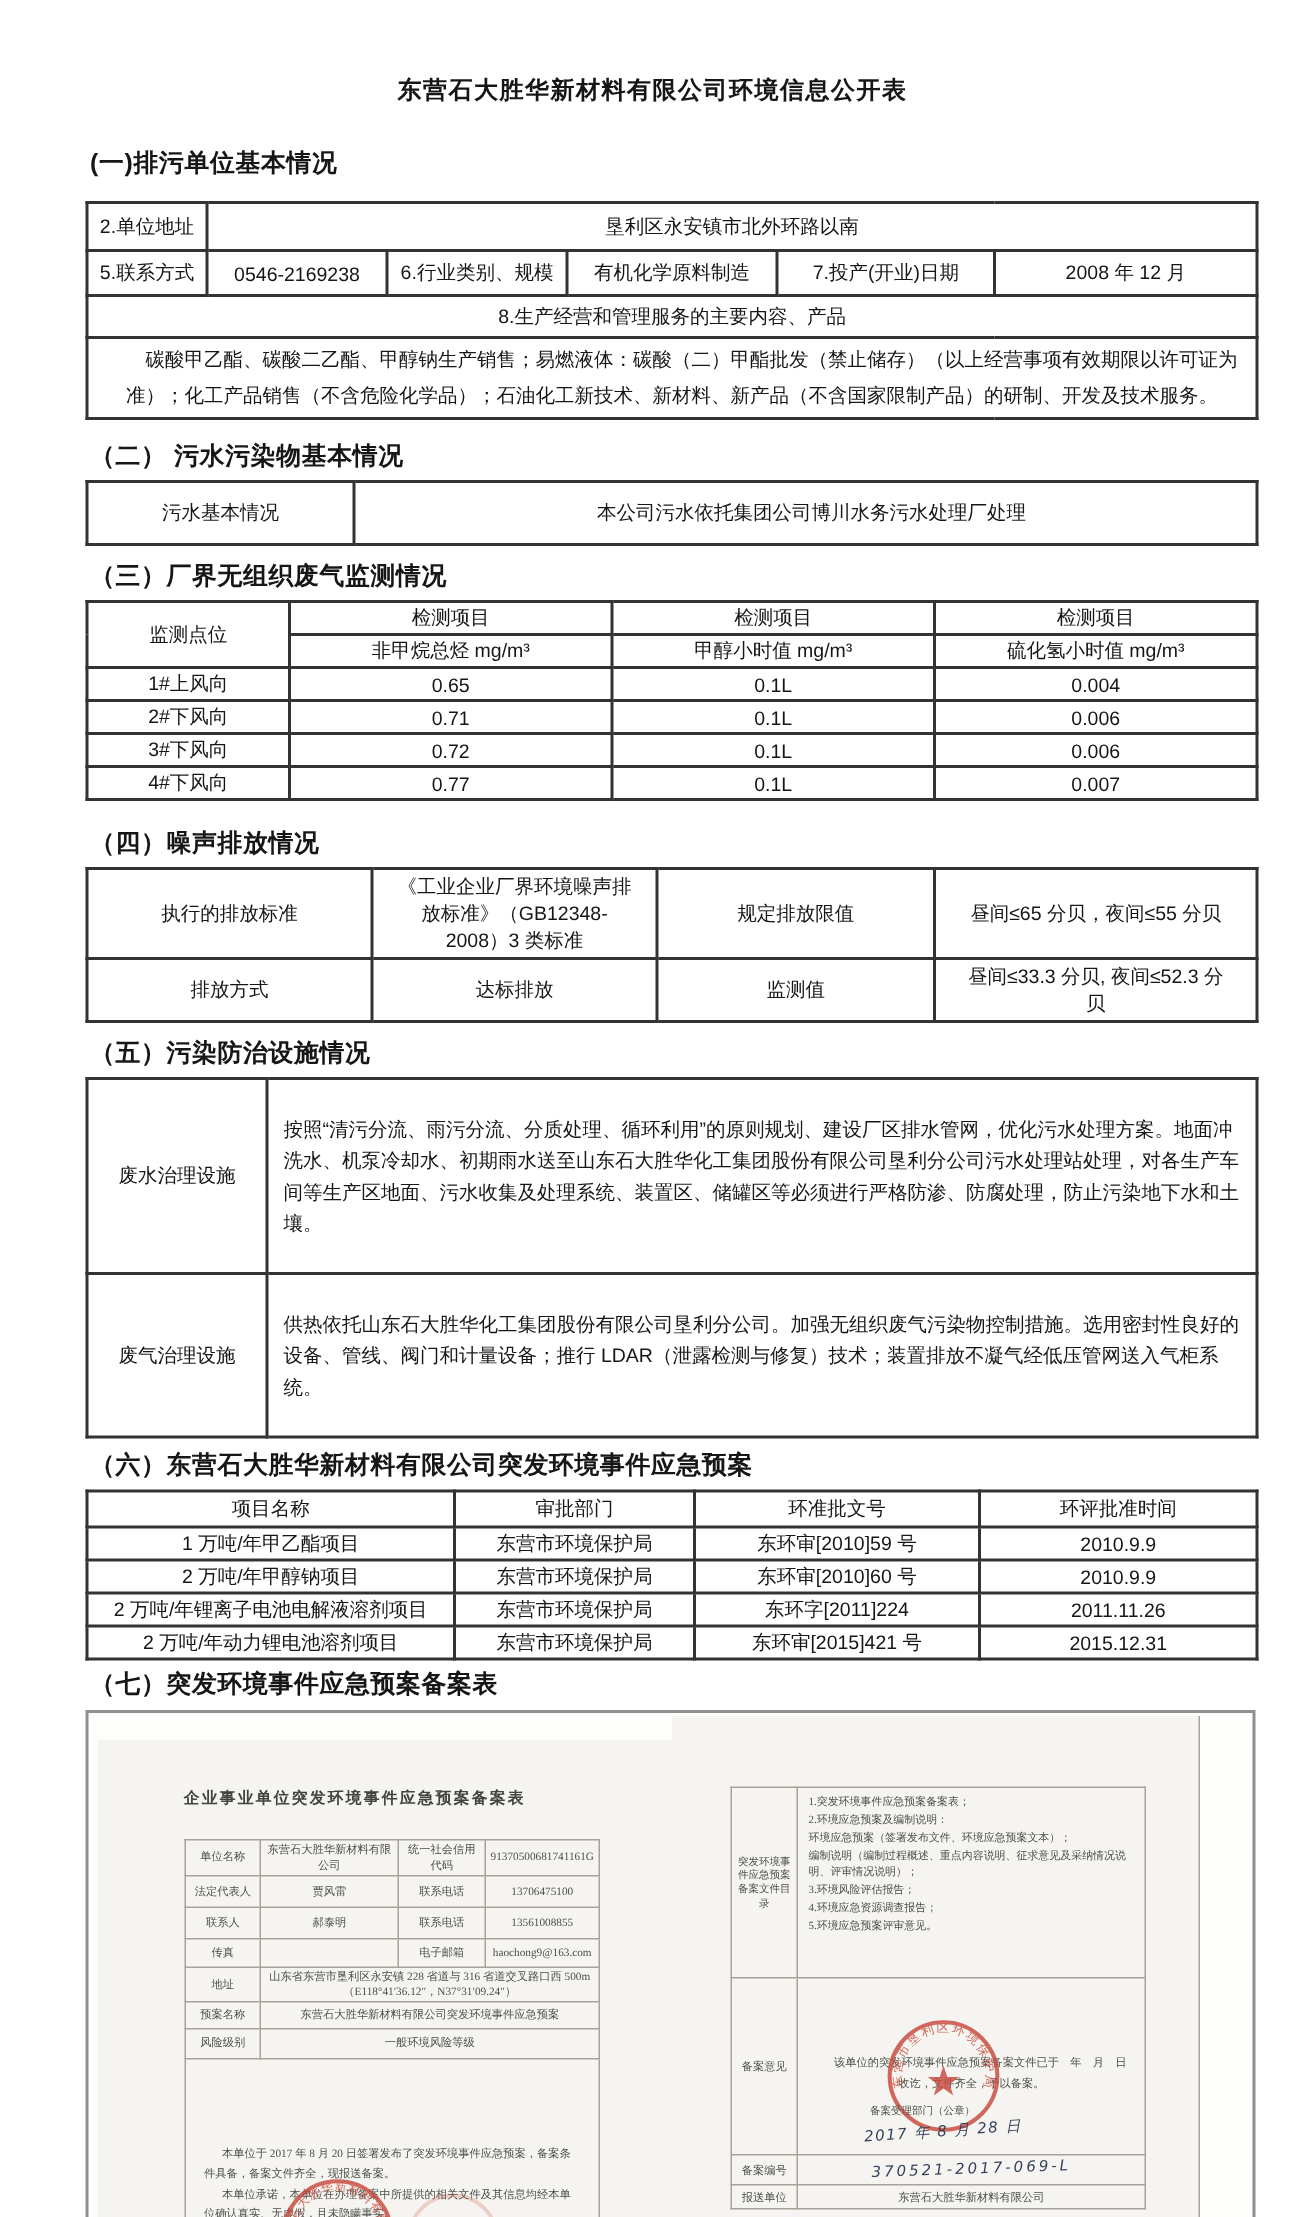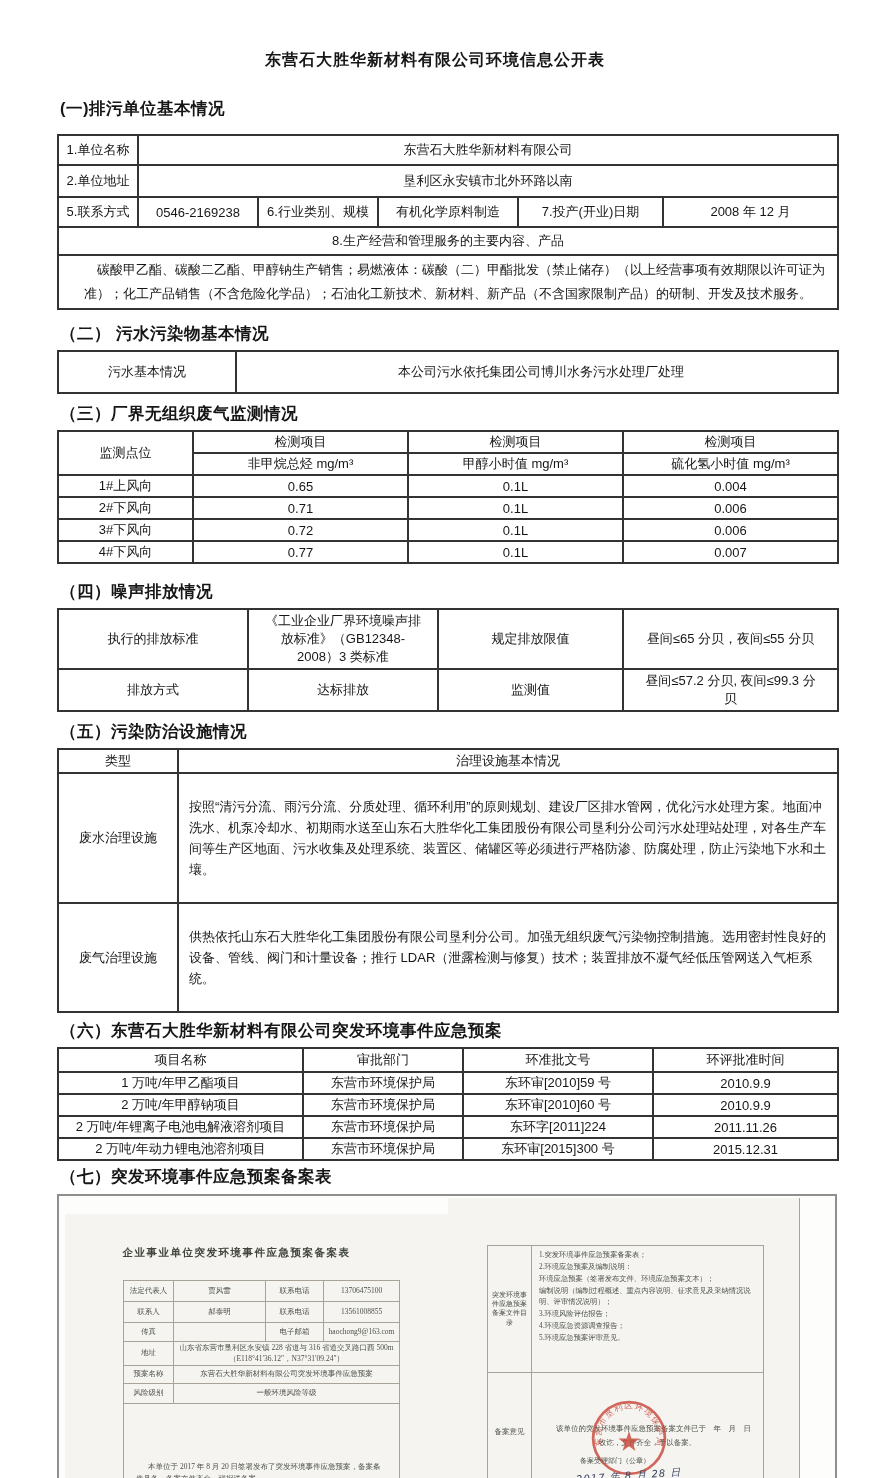--- a/index.html
+++ b/index.html
@@ -67,24 +67,20 @@
   <table class="main">
     <colgroup>
         <col style="width:80px">
         <col style="width:120px">
         <col style="width:120px">
         <col style="width:140px">
         <col style="width:145px">
         <col style="width:175px">
       </colgroup>
     <tbody>
-        <tr class="h28">
-      <td>1.单位名称</td>
-      <td colspan="5" class="val-l">东营石大胜华新材料有限公司</td>
-    </tr>
     <tr class="h30">
       <td>2.单位地址</td>
       <td colspan="5" class="val-l">垦利区永安镇市北外环路以南</td>
     </tr>
     <tr class="h28">
       <td>5.联系方式</td>
       <td>0546-2169238</td>
       <td>6.行业类别、规模</td>
       <td>有机化学原料制造</td>
       <td>7.投产(开业)日期</td>
@@ -172,36 +168,32 @@
         <tr class="r1">
       <td>执行的排放标准</td>
       <td>《工业企业厂界环境噪声排放标准》（GB12348-2008）3 类标准</td>
       <td>规定排放限值</td>
       <td>昼间≤65 分贝，夜间≤55 分贝</td>
     </tr>
     <tr class="r2">
       <td>排放方式</td>
       <td>达标排放</td>
       <td>监测值</td>
-      <td>昼间≤57.2 分贝, 夜间≤99.3 分贝</td>
+      <td>昼间≤33.3 分贝, 夜间≤52.3 分贝</td>
     </tr>
   </tbody>
     </table>
 
   <h2 class="sec m5">（五）污染防治设施情况</h2>
   <table class="main tight fac">
     <colgroup>
         <col style="width:120px">
         <col style="width:660px">
       </colgroup>
     <tbody>
-        <tr>
-      <td style="height:18px">类型</td>
-      <td>治理设施基本情况</td>
-    </tr>
     <tr>
       <td>废水治理设施</td>
       <td class="desc">按照“清污分流、雨污分流、分质处理、循环利用”的原则规划、建设厂区排水管网，优化污水处理方案。地面冲洗水、机泵冷却水、初期雨水送至山东石大胜华化工集团股份有限公司垦利分公司污水处理站处理，对各生产车间等生产区地面、污水收集及处理系统、装置区、储罐区等必须进行严格防渗、防腐处理，防止污染地下水和土壤。</td>
     </tr>
     <tr>
       <td>废气治理设施</td>
       <td class="desc">供热依托山东石大胜华化工集团股份有限公司垦利分公司。加强无组织废气污染物控制措施。选用密封性良好的设备、管线、阀门和计量设备；推行 LDAR（泄露检测与修复）技术；装置排放不凝气经低压管网送入气柜系统。</td>
     </tr>
   </tbody>
     </table>
@@ -235,39 +227,45 @@
     </tr>
     <tr>
       <td class="lbl-l">2 万吨/年锂离子电池电解液溶剂项目</td>
       <td>东营市环境保护局</td>
       <td>东环字[2011]224</td>
       <td>2011.11.26</td>
     </tr>
     <tr>
       <td class="lbl-l">2 万吨/年动力锂电池溶剂项目</td>
       <td>东营市环境保护局</td>
-      <td>东环审[2015]300 号</td>
+      <td>东环审[2015]421 号</td>
       <td>2015.12.31</td>
     </tr>
   </tbody>
     </table>
 
   <h2 class="sec m7">（七）突发环境事件应急预案备案表</h2>
   <div class="scanbox">
 
     <div class="scan-page left">
       <div class="scan-title">企业事业单位突发环境事件应急预案备案表</div>
       <table class="scan" style="left:58px;top:66px;width:276px">
         <colgroup>
             <col style="width:50px">
             <col style="width:92px">
             <col style="width:58px">
             <col style="width:76px">
           </colgroup>
         <tbody>
+            <tr>
+          <td style="height:20px">单位名称</td>
+          <td>东营石大胜华新材料有限公司</td>
+          <td>统一社会信用代码</td>
+          <td>91370500681741161G</td>
+        </tr>
         <tr>
           <td style="height:18px">法定代表人</td>
           <td>贾风雷</td>
           <td>联系电话</td>
           <td>13706475100</td>
         </tr>
         <tr>
           <td style="height:18px">联系人</td>
           <td>郝泰明</td>
           <td>联系电话</td>

